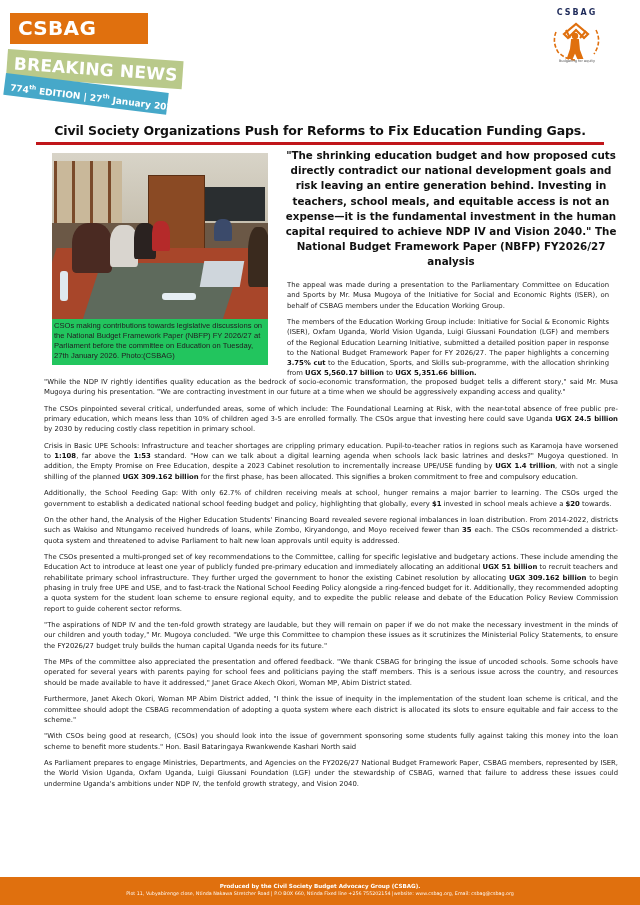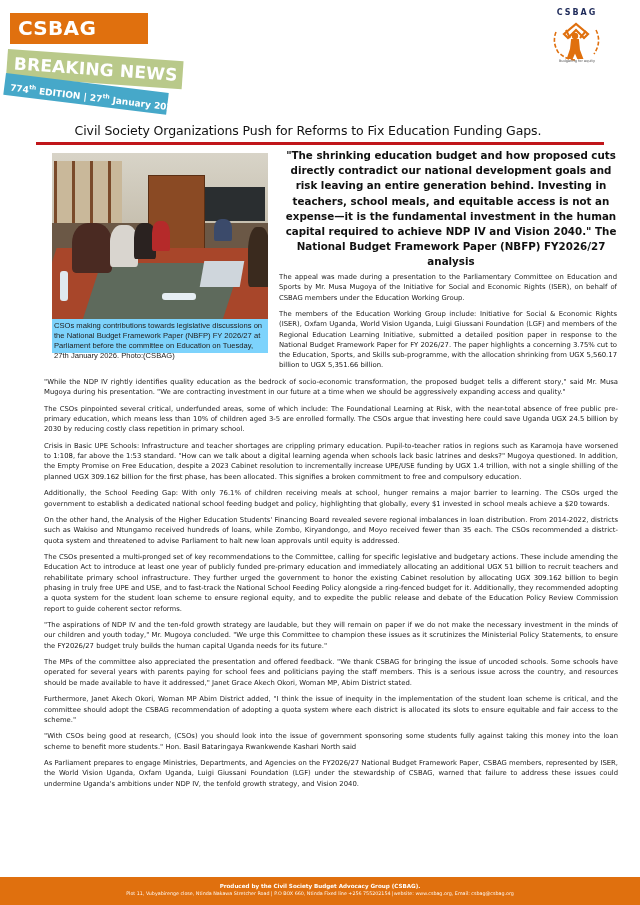--- a/index.html
+++ b/index.html
@@ -11,45 +11,45 @@
   .band-breaking { position: absolute; left: 8px; top: 49px; width: 176px; height: 28px; background: #b9c98a; color: #fff; font-weight: bold; font-size: 17px; line-height: 28px; padding-left: 7px; box-sizing: border-box; transform: rotate(4deg); transform-origin: left top; letter-spacing: 0.2px; }
   .band-edition { position: absolute; left: 6px; top: 73px; width: 164px; height: 22px; background: #46a8c9; color: #fff; font-weight: bold; font-size: 9px; line-height: 22px; padding-left: 6px; box-sizing: border-box; transform: rotate(7deg); transform-origin: left top; white-space: nowrap; }
   .band-edition sup { font-size: 6px; }
 
   
   .logo { position: absolute; left: 548px; top: 8px; width: 56px; height: 58px; }
   .logo-text { position: absolute; left: 4px; top: 0; width: 50px; text-align: center; font-size: 8px; font-weight: bold; color: #1f2b5a; letter-spacing: 2px; }
   .logo-tag { position: absolute; left: 2px; top: 51px; width: 54px; text-align: center; font-size: 3.5px; color: #555; }
 
   
-  .headline { position: absolute; left: 24px; top: 123px; width: 568px; text-align: center; font-weight: normal; font-size: 12.5px; color: #111; letter-spacing: -0.1px; }
+  .headline { position: absolute; left: 36px; top: 123px; width: 568px; text-align: center; font-weight: bold; font-size: 12.5px; color: #111; letter-spacing: -0.1px; }
   .rule { position: absolute; left: 36px; top: 142px; width: 568px; height: 3px; background: #c0161a; }
 
   
   .photo { position: absolute; left: 52px; top: 153px; width: 216px; height: 166px; overflow: hidden; background: #6b5846; }
   .photo .wall { position: absolute; left: 0; top: 0; width: 216px; height: 70px; background: linear-gradient(180deg, #d8d4c8 0%, #c7c0b0 100%); }
   .photo .door { position: absolute; left: 96px; top: 22px; width: 55px; height: 72px; background: #8a4a24; border: 1px solid #5a2f14; }
   .photo .window { position: absolute; left: 2px; top: 8px; width: 68px; height: 62px; background: repeating-linear-gradient(90deg, #7a4a2a 0 3px, #c9b89a 3px 18px); }
   .photo .screen { position: absolute; left: 153px; top: 34px; width: 60px; height: 34px; background: #2a2e30; }
   .photo .table { position: absolute; left: -10px; top: 95px; width: 240px; height: 90px; background: #a8462a; transform: skewX(-18deg); }
   .photo .tabletop { position: absolute; left: 40px; top: 110px; width: 140px; height: 56px; background: #5e6a5c; transform: skewX(-18deg); }
   .photo .person { position: absolute; border-radius: 40% 40% 10% 10%; }
-  .caption { position: absolute; left: 52px; top: 319px; width: 216px; height: 34px; background: #7dd3fc; font-family: "Liberation Sans", sans-serif; font-size: 7.6px; line-height: 10px; color: #222; padding: 2px 0 0 2px; box-sizing: border-box; }
+  .caption { position: absolute; left: 52px; top: 319px; width: 216px; height: 46px; background: #22c55e; font-family: "Liberation Sans", sans-serif; font-size: 7.6px; line-height: 10px; color: #222; padding: 2px 0 0 2px; box-sizing: border-box; }
 
   
   .pullquote { position: absolute; left: 282px; top: 148px; width: 338px; text-align: center; font-weight: bold; font-size: 10.3px; line-height: 15.2px; color: #111; }
 
   
   .rcol { position: absolute; left: 279px; width: 338px; font-size: 6.85px; line-height: 10.3px; text-align: justify; color: #222; }
-  .rcol p { margin: 0; }
+  .rcol p { margin: 8px; }
 
   
   .body { position: absolute; left: 44px; top: 377px; width: 574px; font-size: 6.85px; line-height: 10.3px; text-align: justify; color: #222; }
   .body p { margin: 0 0 6.2px 0; }
-  b { font-weight: normal; color: #111; }
+  b { font-weight: bold; color: #111; }
 
   
   .footer { position: absolute; left: 0; top: 877px; width: 640px; height: 28px; background: #e0700e; color: #fff; text-align: center; }
   .footer .f1 { font-size: 5.6px; font-weight: bold; margin-top: 5px; line-height: 8px; }
   .footer .f2 { font-size: 4.8px; line-height: 8px; opacity: 0.95; }
 </style>
 </head>
 <body>
 
 <div class="banner">
@@ -103,21 +103,21 @@
   <p>The appeal was made during a presentation to the Parliamentary Committee on Education and Sports by Mr. Musa Mugoya of the Initiative for Social and Economic Rights (ISER), on behalf of CSBAG members under the Education Working Group.</p>
 </div>
 <div class="rcol" style="top:309px;">
   <p><span>The members of the Education Working Group include: Initiative for Social &amp; Economic Rights (ISER), Oxfam Uganda, World Vision Uganda, Luigi Giussani Foundation (LGF) and members of the Regional Education Learning Initiative, submitted a detailed position paper in response to the National Budget Framework Paper for FY 2026/27. The paper highlights a concerning </span><b>3.75% cut</b><span> to the Education, Sports, and Skills sub-programme, with the allocation shrinking from </span><b>UGX 5,560.17 billion</b><span> to </span><b>UGX 5,351.66 billion.</b></p>
 </div>
 
 <div class="body">
   <p>"While the NDP IV rightly identifies quality education as the bedrock of socio-economic transformation, the proposed budget tells a different story," said Mr. Musa Mugoya during his presentation. "We are contracting investment in our future at a time when we should be aggressively expanding access and quality."</p>
   <p><span>The CSOs pinpointed several critical, underfunded areas, some of which include: The Foundational Learning at Risk, with the near-total absence of free public pre-primary education, which means less than 10% of children aged 3-5 are enrolled formally. The CSOs argue that investing here could save Uganda </span><b>UGX 24.5 billion</b><span> by 2030 by reducing costly class repetition in primary school.</span></p>
   <p><span>Crisis in Basic UPE Schools: Infrastructure and teacher shortages are crippling primary education. Pupil-to-teacher ratios in regions such as Karamoja have worsened to </span><b>1:108</b><span>, far above the </span><b>1:53</b><span> standard. "How can we talk about a digital learning agenda when schools lack basic latrines and desks?" Mugoya questioned. In addition, the Empty Promise on Free Education, despite a 2023 Cabinet resolution to incrementally increase UPE/USE funding by </span><b>UGX 1.4 trillion</b><span>, with not a single shilling of the planned </span><b>UGX 309.162 billion</b><span> for the first phase, has been allocated. This signifies a broken commitment to free and compulsory education.</span></p>
-  <p><span>Additionally, the School Feeding Gap: With only 76.1% of children receiving meals at school, hunger remains a major barrier to learning. The CSOs urged the government to establish a dedicated national school feeding budget and policy, highlighting that globally, every </span><b>$1</b><span> invested in school meals achieve a </span><b>$20</b><span> towards.</span></p>
+  <p><span>Additionally, the School Feeding Gap: With only 62.7% of children receiving meals at school, hunger remains a major barrier to learning. The CSOs urged the government to establish a dedicated national school feeding budget and policy, highlighting that globally, every </span><b>$1</b><span> invested in school meals achieve a </span><b>$20</b><span> towards.</span></p>
   <p><span>On the other hand, the Analysis of the Higher Education Students' Financing Board revealed severe regional imbalances in loan distribution. From 2014-2022, districts such as Wakiso and Ntungamo received hundreds of loans, while Zombo, Kiryandongo, and Moyo received fewer than </span><b>35</b><span> each. The CSOs recommended a district-quota system and threatened to advise Parliament to halt new loan approvals until equity is addressed.</span></p>
   <p><span>The CSOs presented a multi-pronged set of key recommendations to the Committee, calling for specific legislative and budgetary actions. These include amending the Education Act to introduce at least one year of publicly funded pre-primary education and immediately allocating an additional </span><b>UGX 51 billion</b><span> to recruit teachers and rehabilitate primary school infrastructure. They further urged the government to honor the existing Cabinet resolution by allocating </span><b>UGX 309.162 billion</b><span> to begin phasing in truly free UPE and USE, and to fast-track the National School Feeding Policy alongside a ring-fenced budget for it. Additionally, they recommended adopting a quota system for the student loan scheme to ensure regional equity, and to expedite the public release and debate of the Education Policy Review Commission report to guide coherent sector reforms.</span></p>
   <p>"The aspirations of NDP IV and the ten-fold growth strategy are laudable, but they will remain on paper if we do not make the necessary investment in the minds of our children and youth today," Mr. Mugoya concluded. "We urge this Committee to champion these issues as it scrutinizes the Ministerial Policy Statements, to ensure the FY2026/27 budget truly builds the human capital Uganda needs for its future."</p>
   <p>The MPs of the committee also appreciated the presentation and offered feedback. "We thank CSBAG for bringing the issue of uncoded schools. Some schools have operated for several years with parents paying for school fees and politicians paying the staff members. This is a serious issue across the country, and resources should be made available to have it addressed," Janet Grace Akech Okori, Woman MP, Abim District stated.</p>
   <p>Furthermore, Janet Akech Okori, Woman MP Abim District added, "I think the issue of inequity in the implementation of the student loan scheme is critical, and the committee should adopt the CSBAG recommendation of adopting a quota system where each district is allocated its slots to ensure equitable and fair access to the scheme."</p>
   <p>"With CSOs being good at research, (CSOs) you should look into the issue of government sponsoring some students fully against taking this money into the loan scheme to benefit more students." Hon. Basil Bataringaya Rwankwende Kashari North said</p>
   <p>As Parliament prepares to engage Ministries, Departments, and Agencies on the FY2026/27 National Budget Framework Paper, CSBAG members, represented by ISER, the World Vision Uganda, Oxfam Uganda, Luigi Giussani Foundation (LGF) under the stewardship of CSBAG, warned that failure to address these issues could undermine Uganda's ambitions under NDP IV, the tenfold growth strategy, and Vision 2040.</p>
 </div>
 
 <div class="footer">

